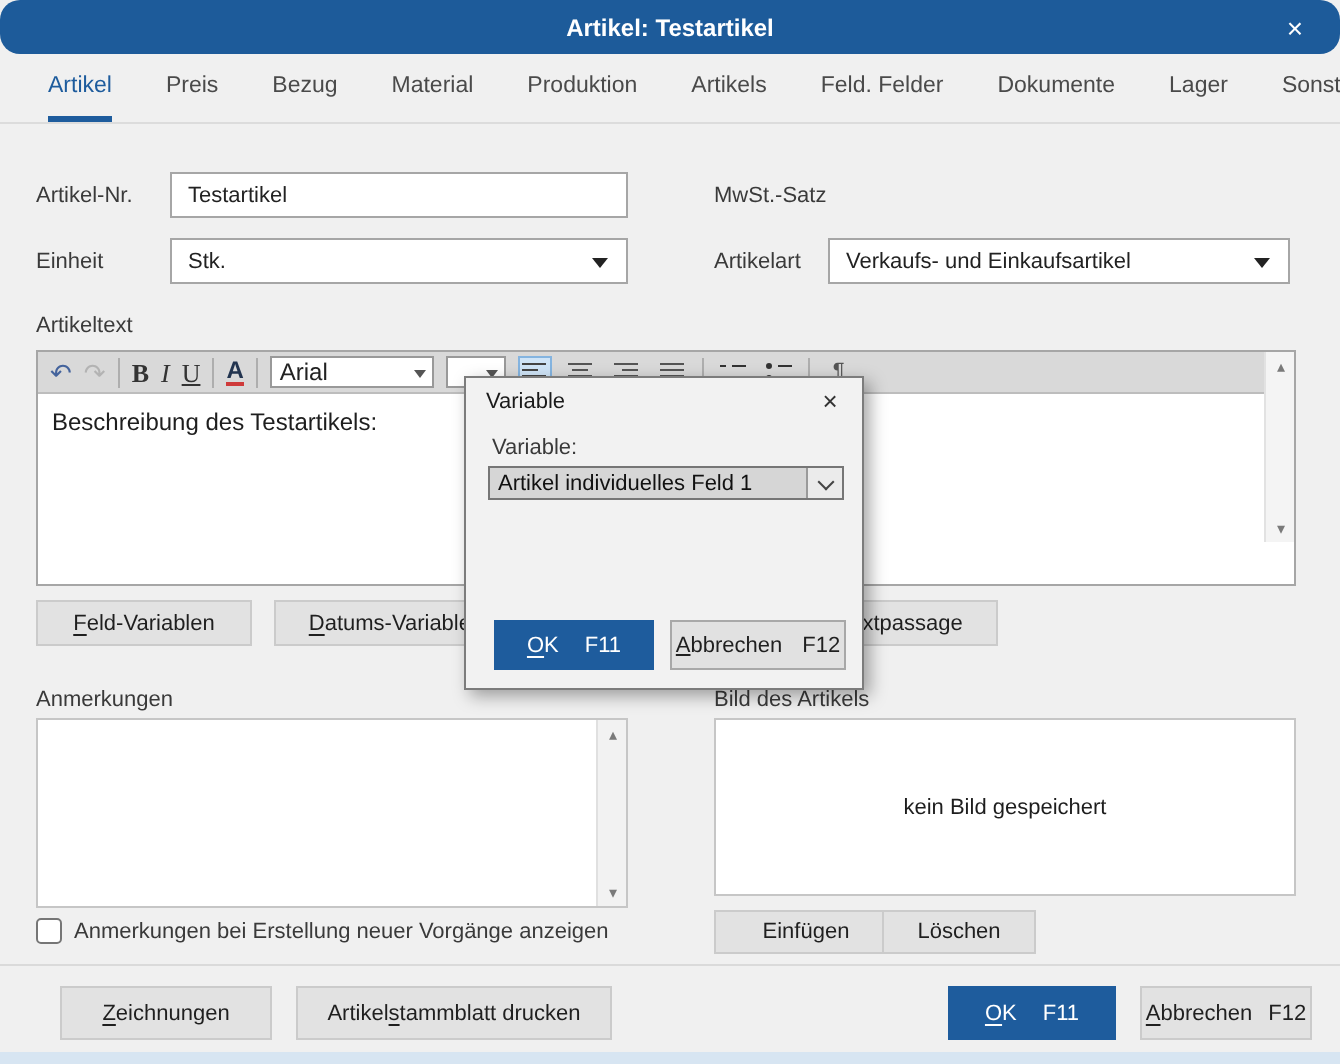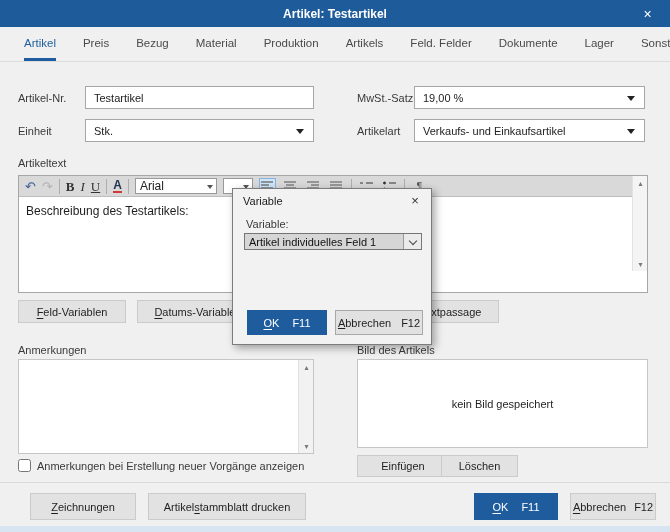--- a/index.html
+++ b/index.html
@@ -1,21 +1,21 @@
 <!DOCTYPE html>
 <html><head>
 <meta charset="utf-8">
 <style>
   * { margin:0; padding:0; box-sizing:border-box; }
   html,body { width:670px; height:532px; }
   body { font-family:"Liberation Sans", sans-serif; font-size:11px; color:#3a3a3a; }
   #win { position:relative; width:670px; height:532px; background:#f0f0f0; overflow:hidden; }
 
   
-  .titlebar { position:absolute; left:0; top:0; width:670px; height:27px; background:#1d5b9a; display:flex; align-items:center; justify-content:center; }
+  .titlebar { position:absolute; left:0; top:0; width:670px; height:27px; background:#1d5b9a; display:flex; align-items:center; justify-content:center;border-radius:10px; }
   .titlebar .title { color:#fff; font-weight:600; font-size:12px; }
   .close-btn { position:absolute; right:0; top:0; width:45px; height:27px; display:flex; align-items:center; justify-content:center; color:#fff; font-size:14px; cursor:default; }
 
   
   .tabbar { position:absolute; left:0; top:27px; width:670px; height:35px; border-bottom:1px solid #dcdcdc; display:flex; gap:27px; padding-left:24px; }
   .tab { height:34px; line-height:32px; font-size:11.5px; color:#4a4a4a; border-bottom:3px solid transparent; white-space:nowrap; }
   .tab.active { color:#1e5c9d; border-bottom-color:#1e5c9d; }
 
   
   .flabel { position:absolute; font-size:11px; color:#3a3a3a;text-align:right; }
@@ -93,24 +93,20 @@
     <span class="tab">Artikels</span>
     <span class="tab">Feld. Felder</span>
     <span class="tab">Dokumente</span>
     <span class="tab">Lager</span>
     <span class="tab">Sonstiges</span>
   </div>
 
   <span class="flabel" style="left:18px; top:92px;">Artikel-Nr.</span>
   <input class="tfield" style="left: 85px; top: 86px; width: 229px;" value="Testartikel">
   <span class="flabel" style="left:357px; top:92px;">MwSt.-Satz</span>
-  <div class="ddfield" style="left:414px; top:86px; width:231px;">
-    <span>19,00 %</span>
-    <span class="dd-arrow"></span>
-  </div>
 
   <span class="flabel" style="left:18px; top:125px;">Einheit</span>
   <div class="ddfield" style="left:85px; top:119px; width:229px;">
     <span>Stk.</span>
     <span class="dd-arrow"></span>
   </div>
   <span class="flabel" style="left:357px; top:125px;">Artikelart</span>
   <div class="ddfield" style="left:414px; top:119px; width:231px;">
     <span>Verkaufs- und Einkaufsartikel</span>
     <span class="dd-arrow"></span>

